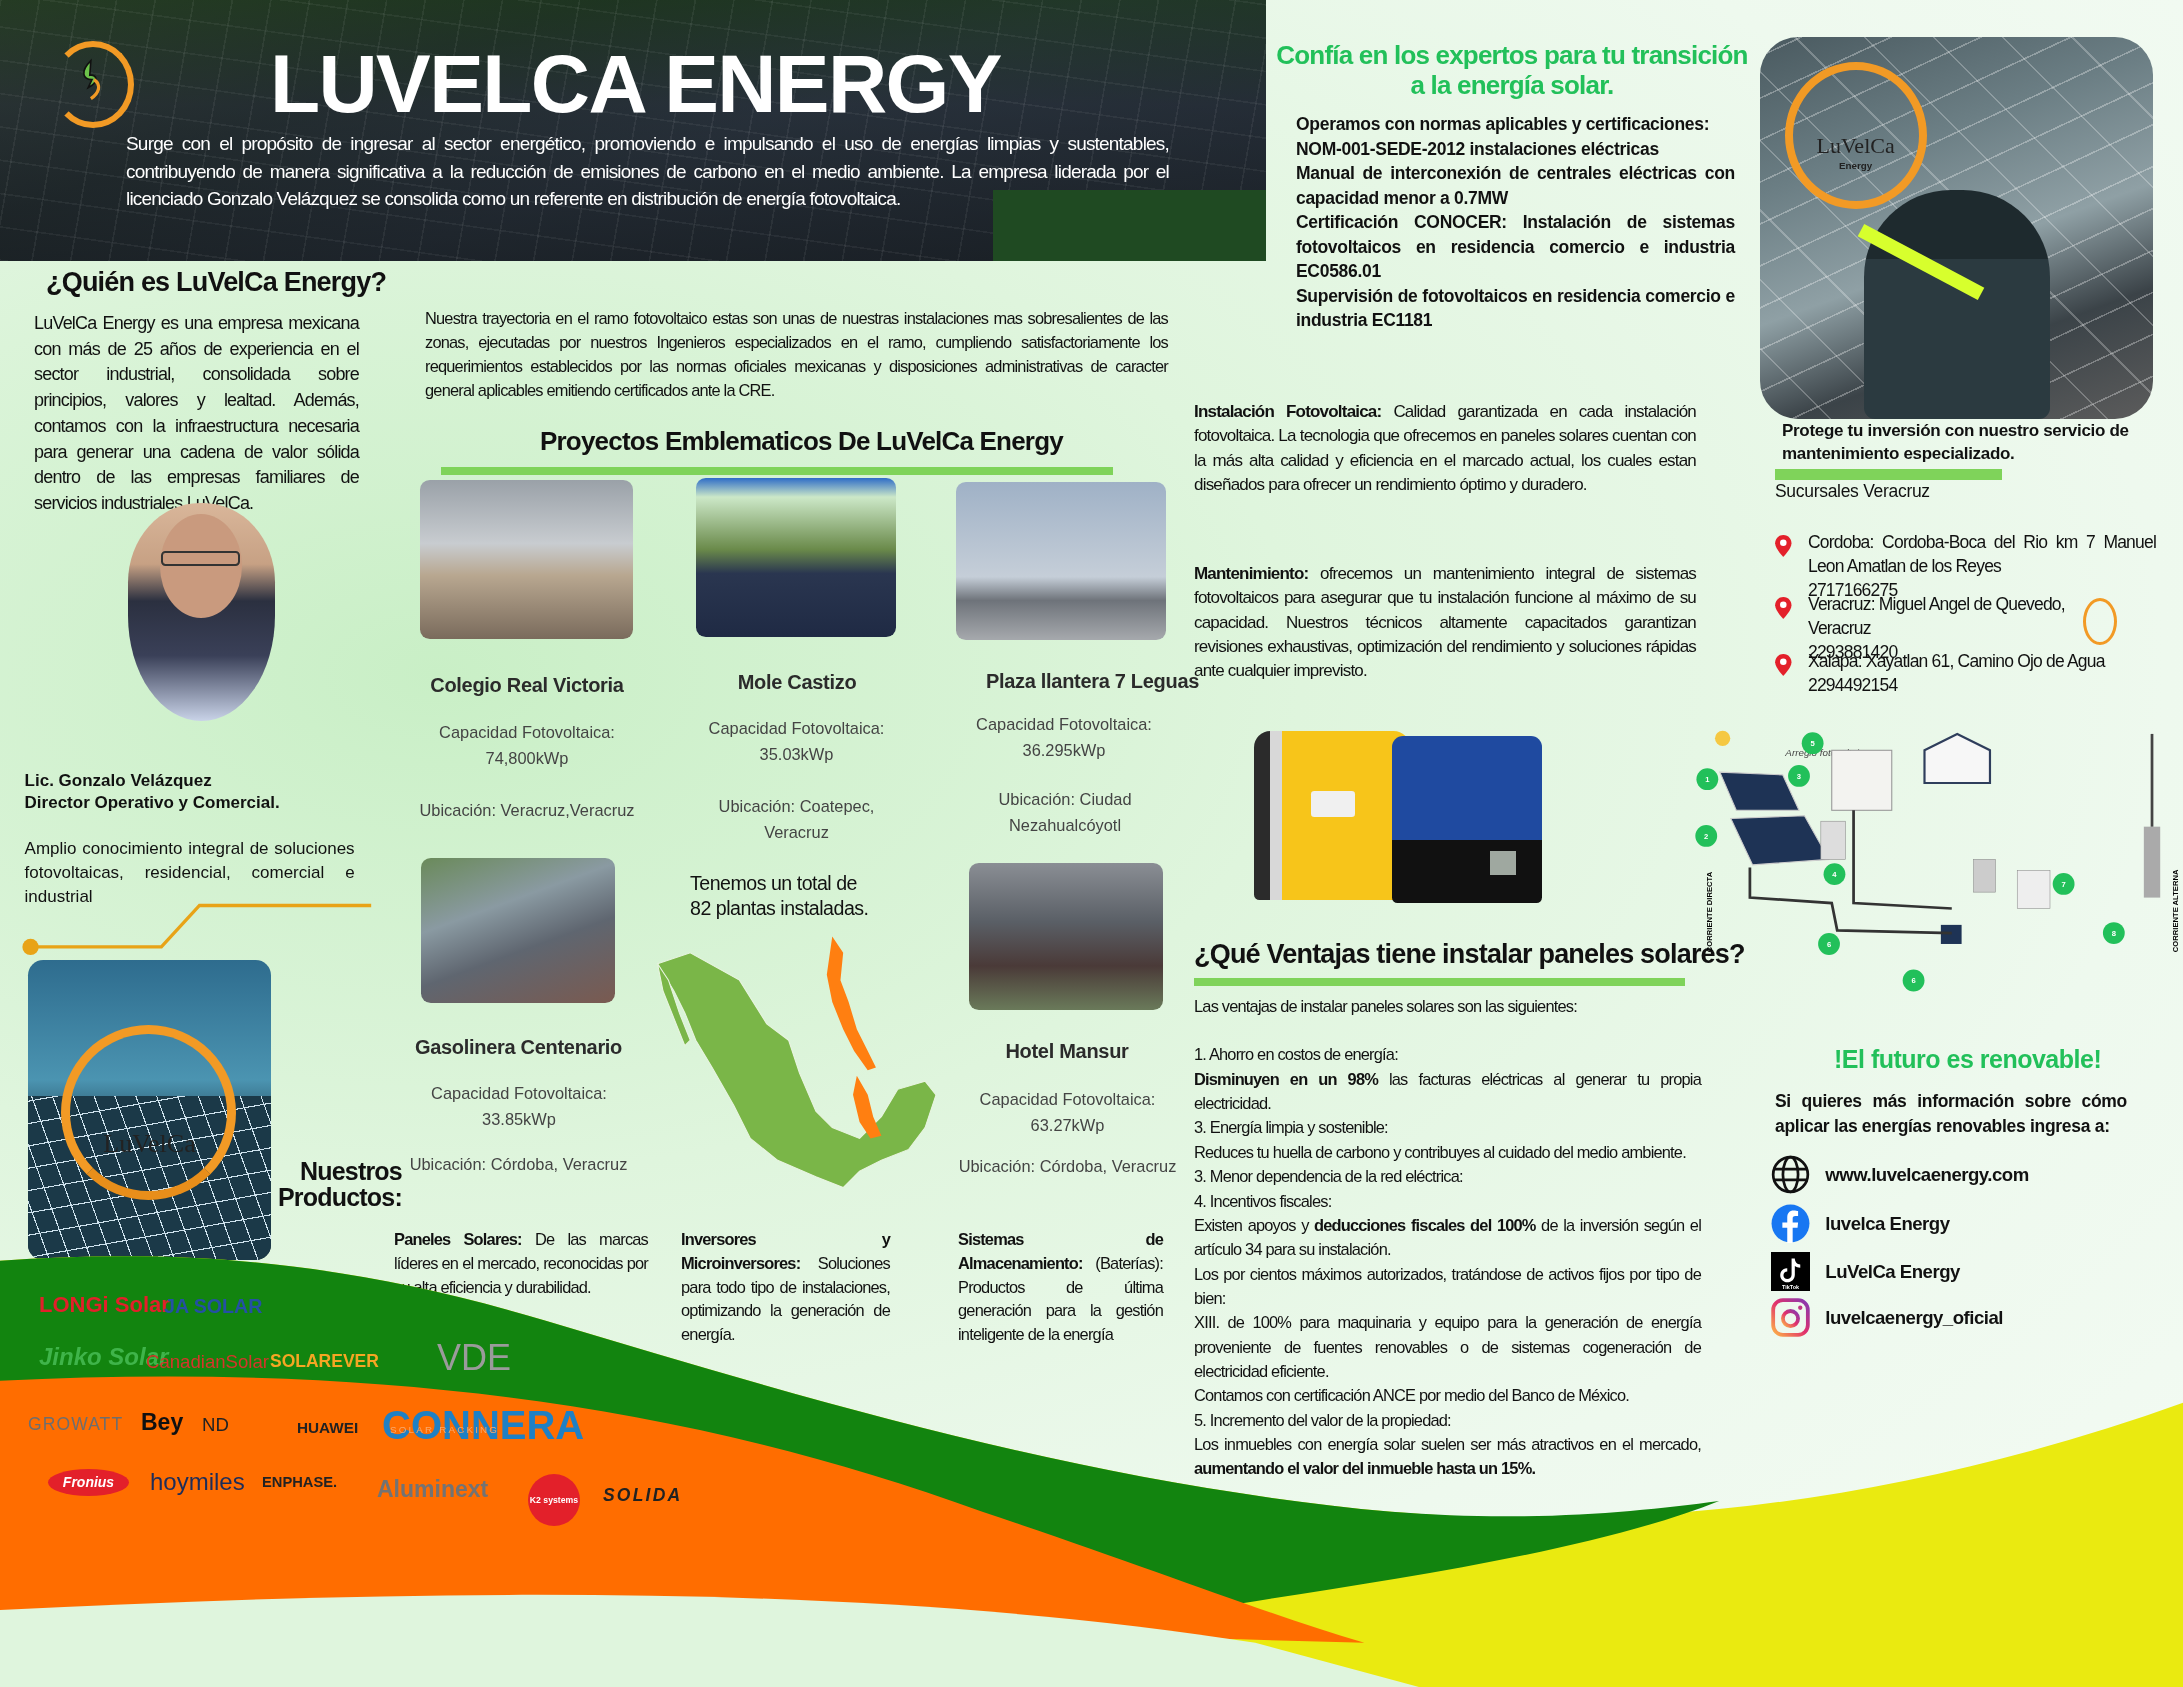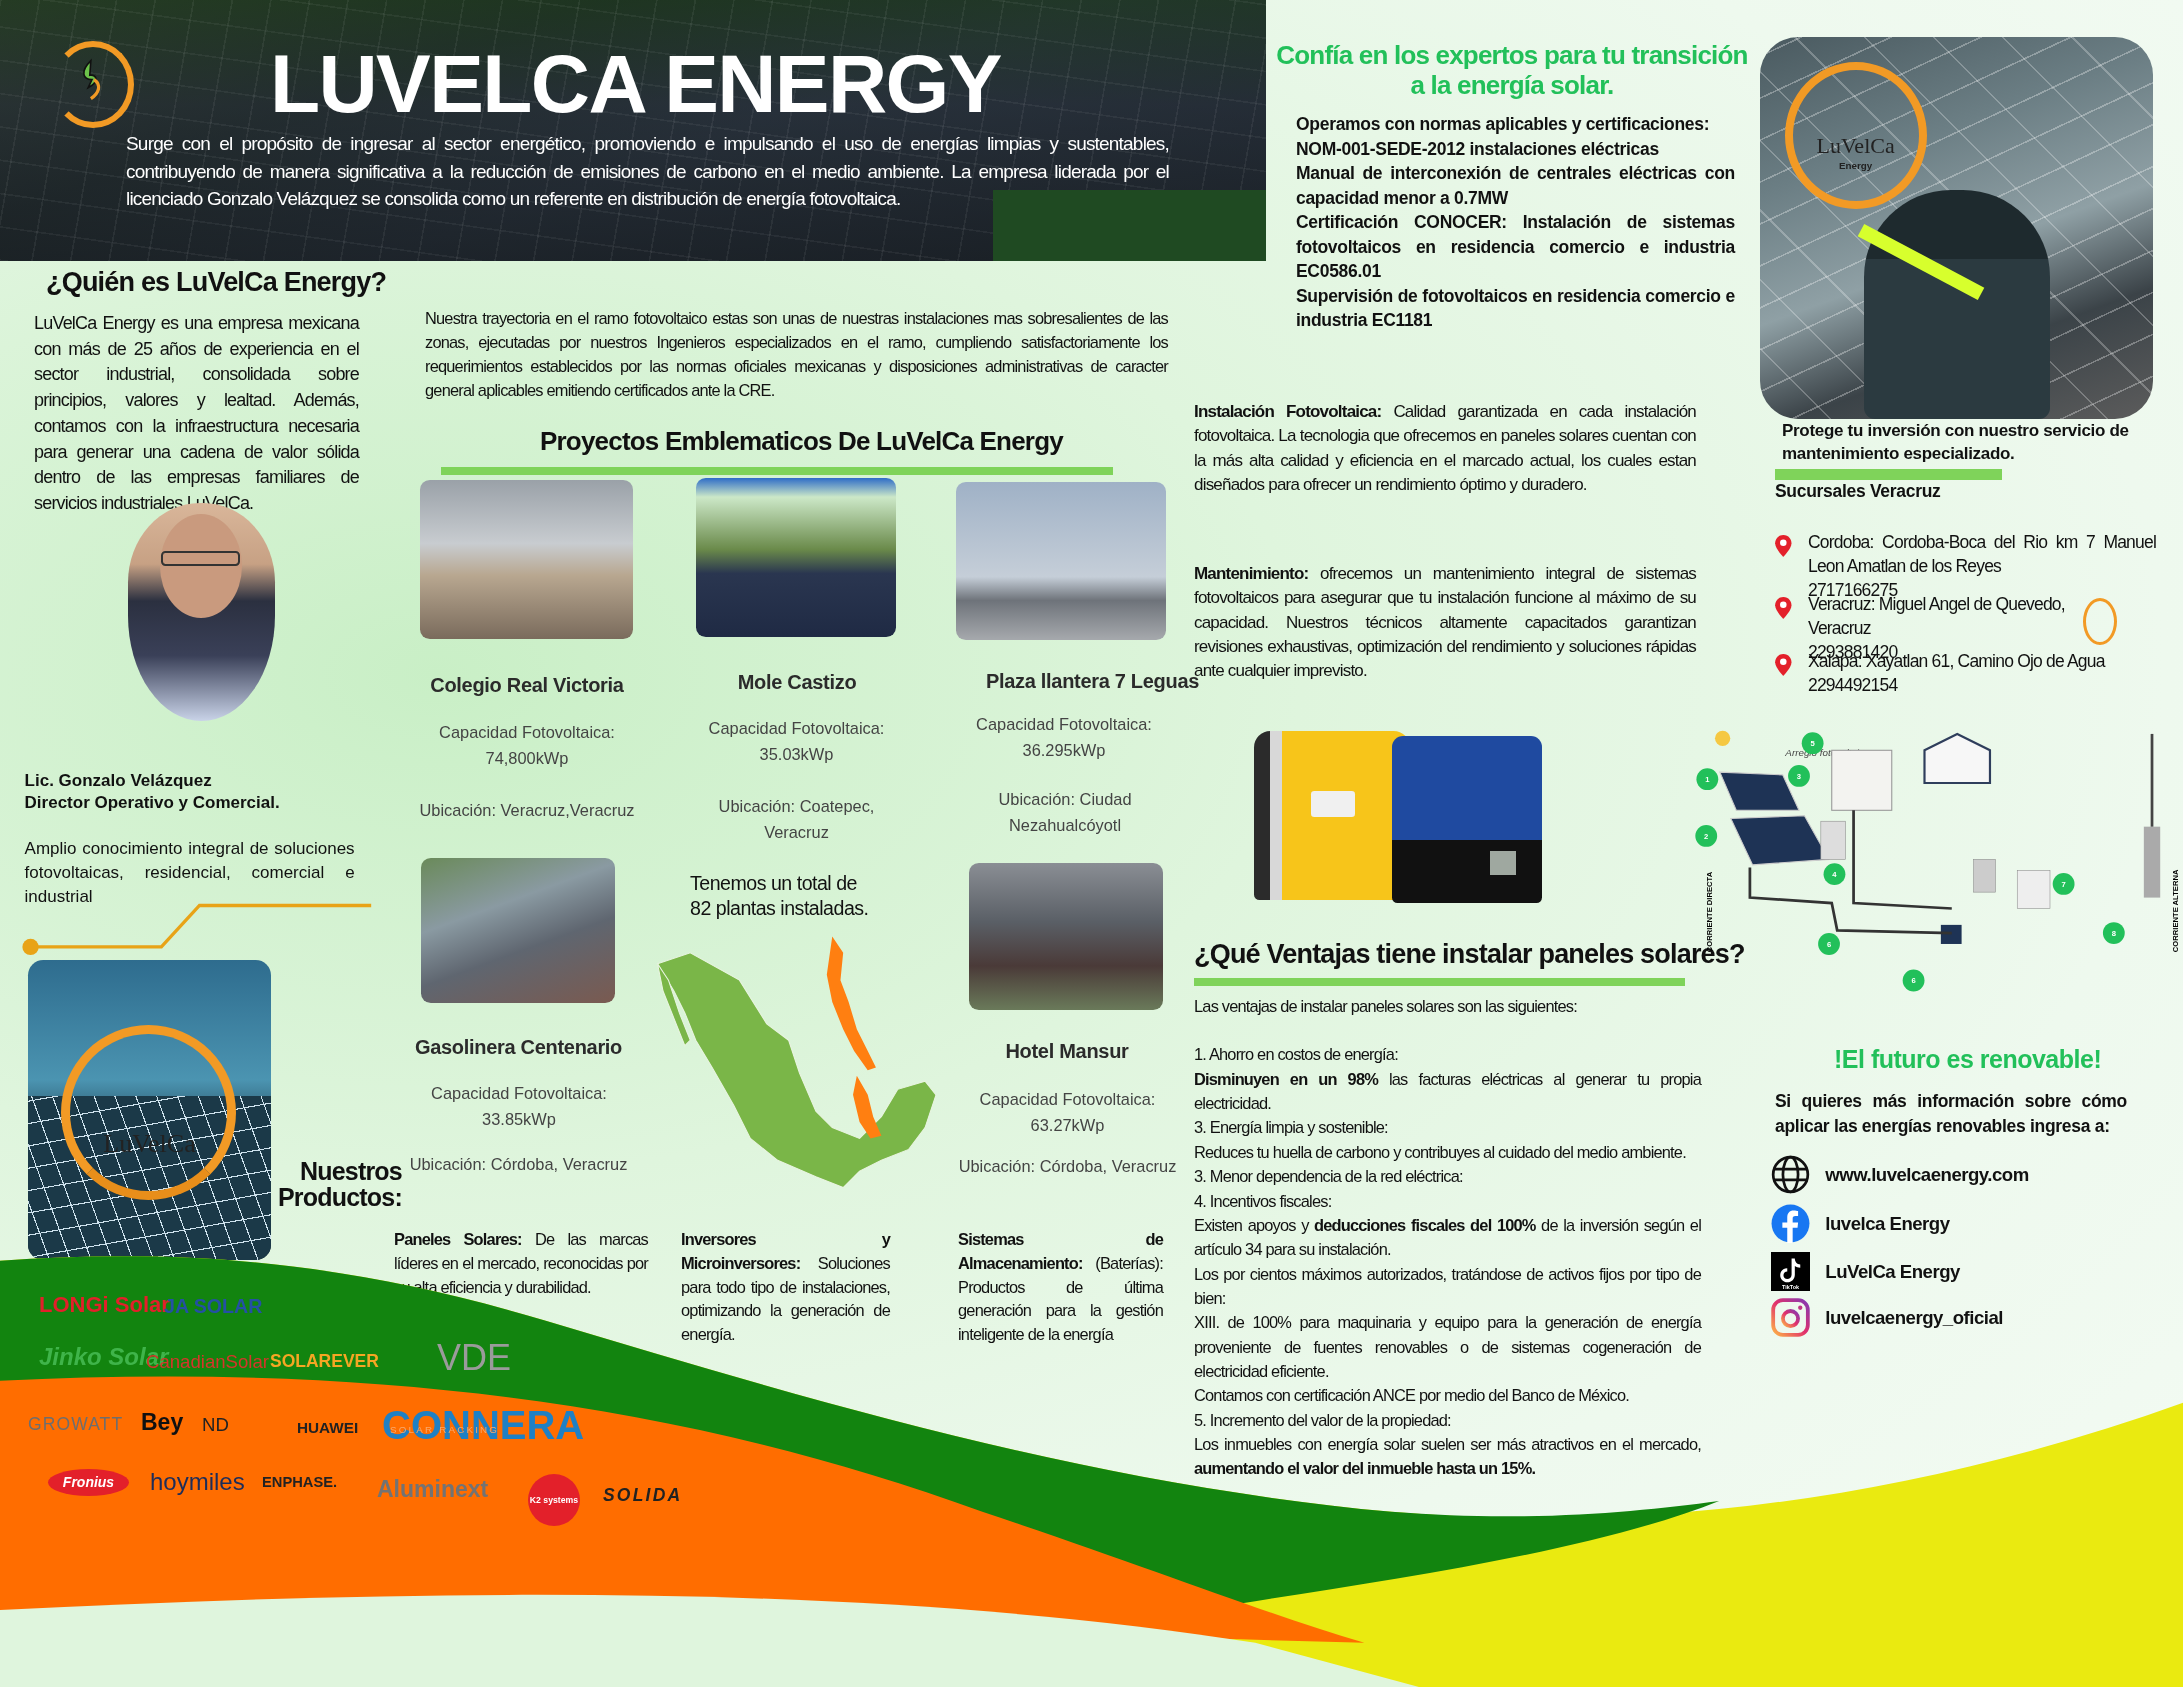--- a/index.html
+++ b/index.html
@@ -79,21 +79,21 @@
 #worker{left:1760px;top:37px;width:393px;height:382px;border-radius:38px;overflow:hidden;
  background:linear-gradient(160deg,#4a5a60 0%,#6b7e84 30%,#8fa0a5 55%,#3b4348 75%,#5c5c5c 100%)}
 #worker .grid{position:absolute;inset:0;background:repeating-linear-gradient(-25deg,rgba(255,255,255,.3) 0 1.6px,transparent 1.6px 38px),repeating-linear-gradient(45deg,rgba(255,255,255,.25) 0 1.6px,transparent 1.6px 49px)}
 #worker .person{position:absolute;left:104px;top:153px;width:186px;height:229px;border-radius:87px 87px 11px 11px;background:linear-gradient(180deg,#1e2a2e 0 30%,#2b3a40 30% 100%)}
 #worker .vest{position:absolute;left:93px;top:218px;width:136px;height:14px;background:#d7ff2d;transform:rotate(28deg)}
 #worker .ring{position:absolute;left:24.6px;top:24.6px;width:142px;height:147px;border-radius:50%;border:8.7px solid #f29a25;background:rgba(255,255,255,0)}
 #worker .brand{position:absolute;left:24.6px;width:142px;top:96px;text-align:center;font-family:"Liberation Serif",serif;font-size:22px;color:#222}
 #worker .energy{position:absolute;left:24.6px;width:142px;top:123px;text-align:center;font-size:9.8px;color:#222;font-weight:bold}
 #protege{left:1782px;top:420px;width:371px;font-size:17px;font-weight:bold;line-height:1.35;letter-spacing:-0.3px}
 #branch-bar{left:1775px;top:469px;width:227px;height:11px;background:#7fd35a}
-#branch-title{left:1775px;top:481px;font-size:17.5px;font-weight:bold;letter-spacing:-0.3px}
+#branch-title{left:1775px;top:481px;font-size:17.5px;font-weight:normal;letter-spacing:-0.3px}
 .branch{position:absolute;left:1774px;width:382px;font-size:17.5px;line-height:1.36}
 .pin{position:absolute;left:0;top:3.3px;width:18.6px;height:24px}
 .branch .txt{margin-left:34px;display:block}
 #mini-logo{left:2083px;top:598px;width:34px;height:47px;border-radius:50%;border:3.3px solid #f29a25}
 #diagram{left:1695px;top:723px;width:489px;height:311px}
 #future-title{left:1834px;top:1045px;color:#22c05a;font-size:25px;font-weight:bold;letter-spacing:-0.5px}
 #more-info{left:1775px;top:1089px;width:352px;font-size:17.5px;font-weight:bold;line-height:1.4;letter-spacing:-0.3px}
 .social{position:absolute;left:1771px;height:39px;display:flex;align-items:center}
 .social .ic{width:39px;height:39px;display:flex;align-items:center;justify-content:center;margin-right:15.3px}
 .social .lbl{font-size:18.6px;font-weight:bold;letter-spacing:-0.5px}

